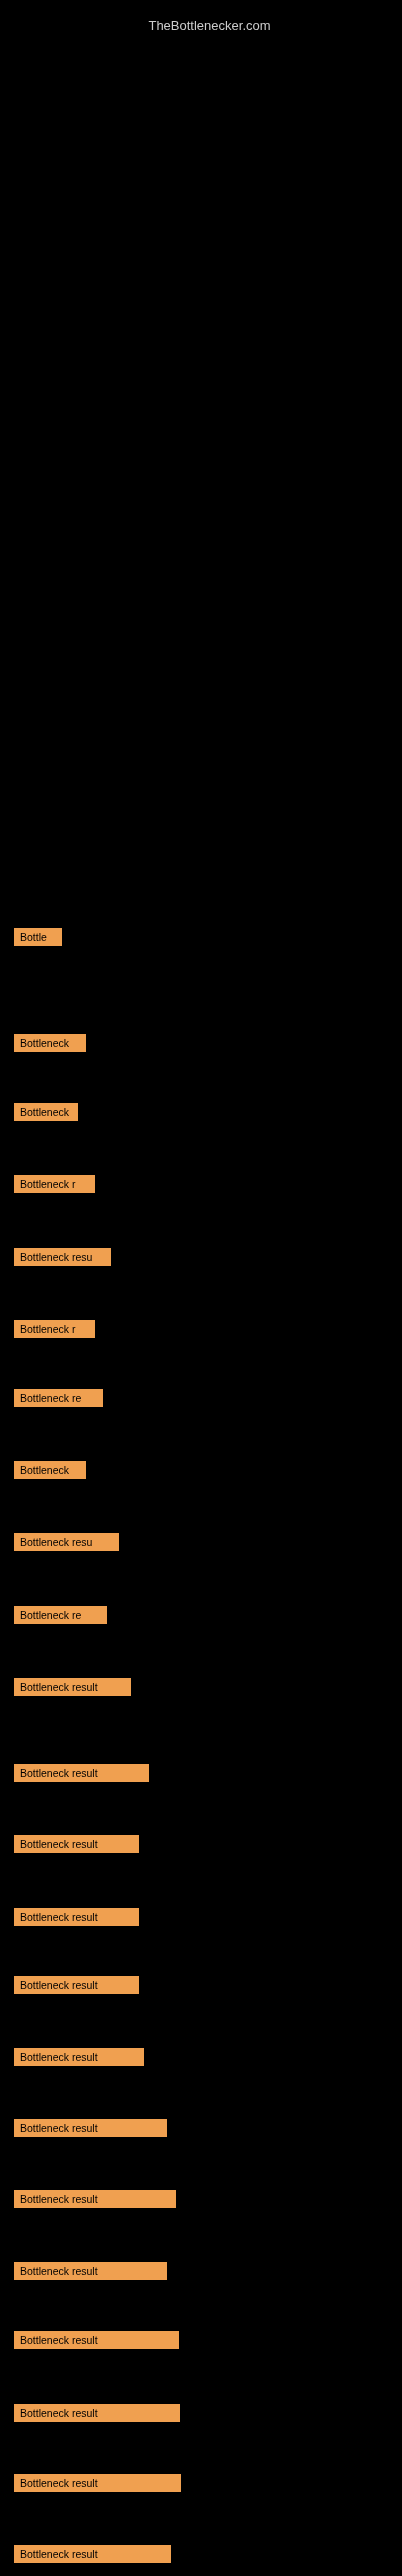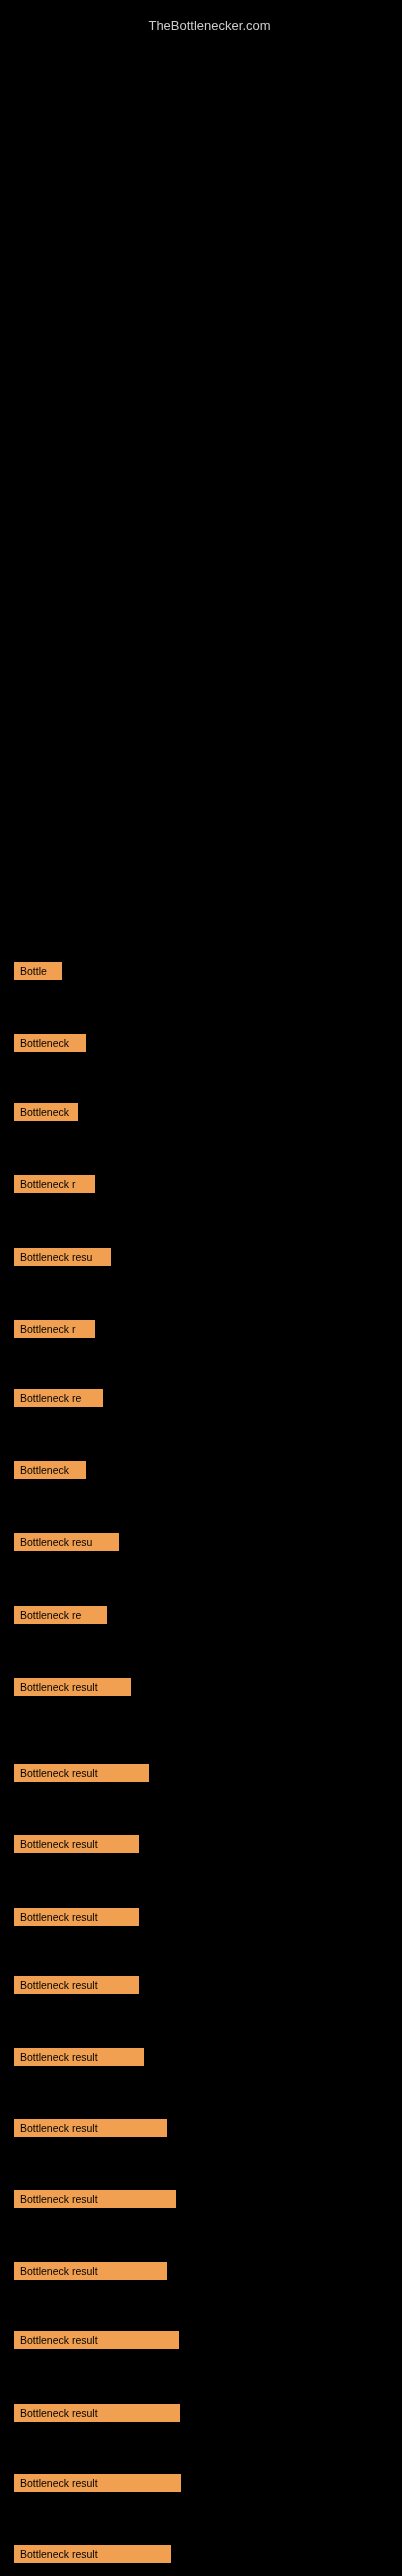--- a/index.html
+++ b/index.html
@@ -23,21 +23,21 @@
     }
   </style>
 </head>
 <body>
 
 <div class="site-title">
   <span>TheBottlenecker.com</span>
 </div>
 
 <div id="items-container">
-    <div style="position: absolute; top: 950px; left: 1.6px; background-color: rgb(240, 160, 80); color: rgb(0, 0, 0); font-size: 10.5px; padding: 3.2px 6.4px; width: 48px; white-space: nowrap; overflow: hidden;">Bottle</div>
+    <div style="position: absolute; top: 916px; left: 1.6px; background-color: rgb(240, 160, 80); color: rgb(0, 0, 0); font-size: 10.5px; padding: 3.2px 6.4px; width: 48px; white-space: nowrap; overflow: hidden;">Bottle</div>
     <div style="position: absolute; top: 1022px; left: 1.6px; background-color: rgb(240, 160, 80); color: rgb(0, 0, 0); font-size: 10.5px; padding: 3.2px 6.4px; width: 72px; white-space: nowrap; overflow: hidden;">Bottleneck</div>
     <div style="position: absolute; top: 1091px; left: 1.6px; background-color: rgb(240, 160, 80); color: rgb(0, 0, 0); font-size: 10.5px; padding: 3.2px 6.4px; width: 64px; white-space: nowrap; overflow: hidden;">Bottleneck</div>
     <div style="position: absolute; top: 1163px; left: 1.6px; background-color: rgb(240, 160, 80); color: rgb(0, 0, 0); font-size: 10.5px; padding: 3.2px 6.4px; width: 81px; white-space: nowrap; overflow: hidden;">Bottleneck r</div>
     <div style="position: absolute; top: 1236px; left: 1.6px; background-color: rgb(240, 160, 80); color: rgb(0, 0, 0); font-size: 10.5px; padding: 3.2px 6.4px; width: 97px; white-space: nowrap; overflow: hidden;">Bottleneck resu</div>
     <div style="position: absolute; top: 1308px; left: 1.6px; background-color: rgb(240, 160, 80); color: rgb(0, 0, 0); font-size: 10.5px; padding: 3.2px 6.4px; width: 81px; white-space: nowrap; overflow: hidden;">Bottleneck r</div>
     <div style="position: absolute; top: 1377px; left: 1.6px; background-color: rgb(240, 160, 80); color: rgb(0, 0, 0); font-size: 10.5px; padding: 3.2px 6.4px; width: 89px; white-space: nowrap; overflow: hidden;">Bottleneck re</div>
     <div style="position: absolute; top: 1449px; left: 1.6px; background-color: rgb(240, 160, 80); color: rgb(0, 0, 0); font-size: 10.5px; padding: 3.2px 6.4px; width: 72px; white-space: nowrap; overflow: hidden;">Bottleneck</div>
     <div style="position: absolute; top: 1521px; left: 1.6px; background-color: rgb(240, 160, 80); color: rgb(0, 0, 0); font-size: 10.5px; padding: 3.2px 6.4px; width: 105px; white-space: nowrap; overflow: hidden;">Bottleneck resu</div>
     <div style="position: absolute; top: 1594px; left: 1.6px; background-color: rgb(240, 160, 80); color: rgb(0, 0, 0); font-size: 10.5px; padding: 3.2px 6.4px; width: 93px; white-space: nowrap; overflow: hidden;">Bottleneck re</div>
     <div style="position: absolute; top: 1666px; left: 1.6px; background-color: rgb(240, 160, 80); color: rgb(0, 0, 0); font-size: 10.5px; padding: 3.2px 6.4px; width: 117px; white-space: nowrap; overflow: hidden;">Bottleneck result</div>

